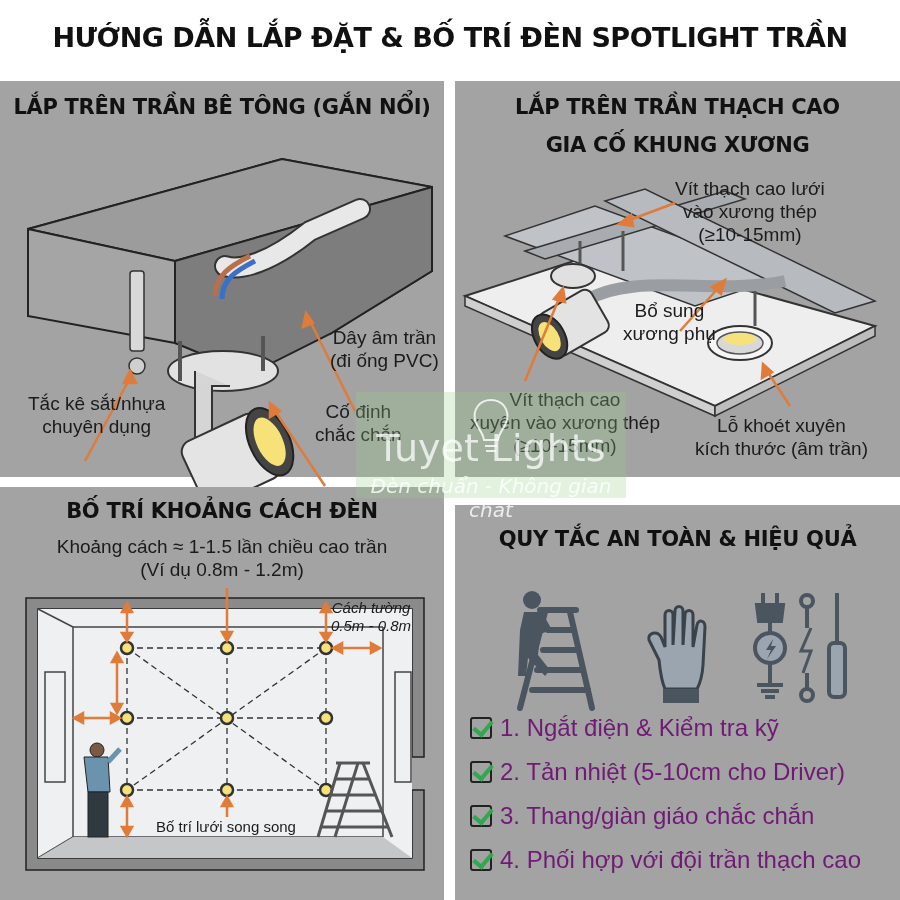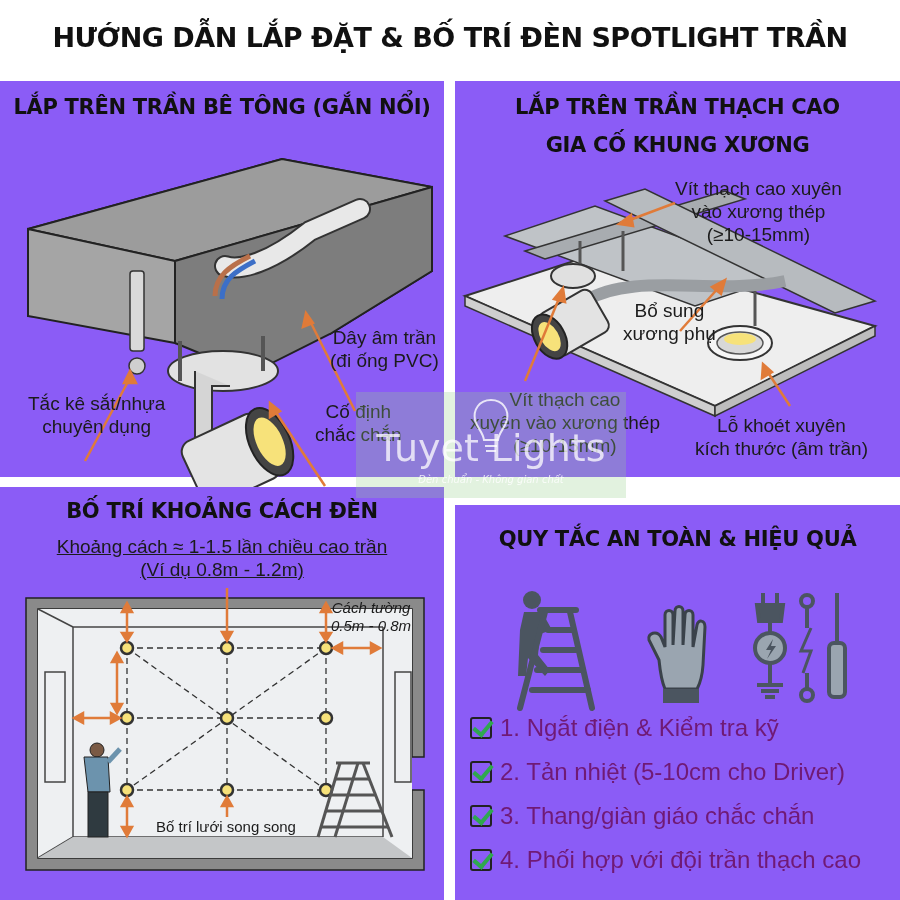--- a/index.html
+++ b/index.html
@@ -4,21 +4,21 @@
 <style>
   * { box-sizing: border-box; margin: 0; padding: 0; }
   html, body { width: 900px; height: 900px; background: #ffffff; overflow: hidden; }
   body { position: relative; font-family: "Liberation Sans", "DejaVu Sans", sans-serif; color: #111; }
 
   .main-title {
     position: absolute; left: 0; top: 22px; width: 900px; text-align: center;
     font-family: "DejaVu Sans", sans-serif; font-weight: bold; font-size: 27px;
     letter-spacing: -0.5px; color: #111;
   }
-  .panel { position: absolute; background: #8b5cf6; }
+  .panel { position: absolute; background: #a3a3a3; }
   .p1 { left: 0; top: 81px; width: 444px; height: 396px; }
   .p2 { left: 455px; top: 81px; width: 445px; height: 396px; }
   .p3 { left: 0; top: 487px; width: 444px; height: 413px; }
   .p4 { left: 455px; top: 505px; width: 445px; height: 413px; }
 
   .ptitle {
     position: absolute; left: 0; width: 100%; text-align: center;
     font-family: "DejaVu Sans", sans-serif; font-weight: bold; font-size: 21px; color: #111;
     letter-spacing: -0.3px;
   }
@@ -32,21 +32,21 @@
     position: absolute; left: 318px; top: 392px; width: 270px; height: 106px;
     background: rgba(150, 210, 140, 0.28);
     margin-left: 38px;
   }
   .wm-brand {
     position: absolute; left: 0; top: 34px; width: 100%; text-align: center;
     font-family: "DejaVu Sans", sans-serif; font-size: 38px; color: rgba(255,255,255,0.75);
   }
   .wm-slogan {
     position: absolute; left: 0; top: 82px; width: 100%; text-align: center;
-    font-family: "DejaVu Sans", sans-serif; font-style: italic; font-size: 10px; color: rgba(255,255,255,0.8);
+    font-family: "DejaVu Sans", sans-serif; font-style: italic; font-size: 20px; color: rgba(255,255,255,0.8);
   }
 
   .rules { position: absolute; left: 470px; top: 706px; }
   .rule { display: flex; align-items: center; height: 44px; }
   .check-box {
     width: 22px; height: 22px; border: 2px solid #222; border-radius: 3px; position: relative; margin-right: 8px;
   }
   .check-box::after {
     content: ""; position: absolute; left: 5px; top: -2px; width: 8px; height: 15px;
     border-right: 4px solid #2fa84f; border-bottom: 4px solid #2fa84f; transform: rotate(40deg);
@@ -144,42 +144,42 @@
       <polygon points="164,143 176,134 178,145"></polygon>
       <line x1="225" y1="250" x2="265" y2="205"></line>
       <polygon points="270,199 257,206 266,213"></polygon>
       <line x1="70" y1="300" x2="105" y2="215"></line>
       <polygon points="108,207 99,218 110,221"></polygon>
       <line x1="335" y1="325" x2="312" y2="290"></line>
       <polygon points="308,283 307,297 317,291"></polygon>
     </g>
   </svg>
   <div class="label" style="left:220px;top:96px;">
-    <div>Vít thạch cao xuyên</div>
+    <div>Vít thạch cao lưới</div>
     <div>vào xương thép</div>
     <div>(≥10-15mm)</div>
   </div>
   <div class="label" style="left:168px;top:218px;">
     <div>Bổ sung</div>
     <div>xương phụ</div>
   </div>
   <div class="label" style="left:15px;top:307px;">
     <div>Vít thạch cao</div>
     <div>xuyên vào xương thép</div>
     <div>(≥10-15mm)</div>
   </div>
   <div class="label" style="left:240px;top:333px;">
     <div>Lỗ khoét xuyên</div>
     <div>kích thước (âm trần)</div>
   </div>
 </div>
 
 <div class="panel p3">
   <div class="ptitle" style="top:12px;">BỐ TRÍ KHOẢNG CÁCH ĐÈN</div>
-  <div class="label" style="left:0;width:444px;top:48px;font-size:19px;text-decoration:underline;">
+  <div class="label" style="left:0;width:444px;top:48px;font-size:19px;">
     <div>Khoảng cách ≈ 1-1.5 lần chiều cao trần</div>
     <div>(Ví dụ 0.8m - 1.2m)</div>
   </div>
   <svg width="444" height="413" style="left:0;top:0;">
 
     <path d="M26,111 L424,111 L424,270 L412,270 L412,122 L38,122 L38,371 L412,371 L412,303 L424,303 L424,383 L26,383 Z" fill="#8a8a8a" stroke="#222" stroke-width="1.5"></path>
     <rect x="38" y="122" width="374" height="249" fill="#eef0f2"></rect>
     <line x1="38" y1="122" x2="73" y2="140" stroke="#444" stroke-width="1.5"></line>
     <line x1="73" y1="140" x2="73" y2="350" stroke="#444" stroke-width="1.5"></line>
     <line x1="73" y1="140" x2="383" y2="140" stroke="#444" stroke-width="1.5"></line>

